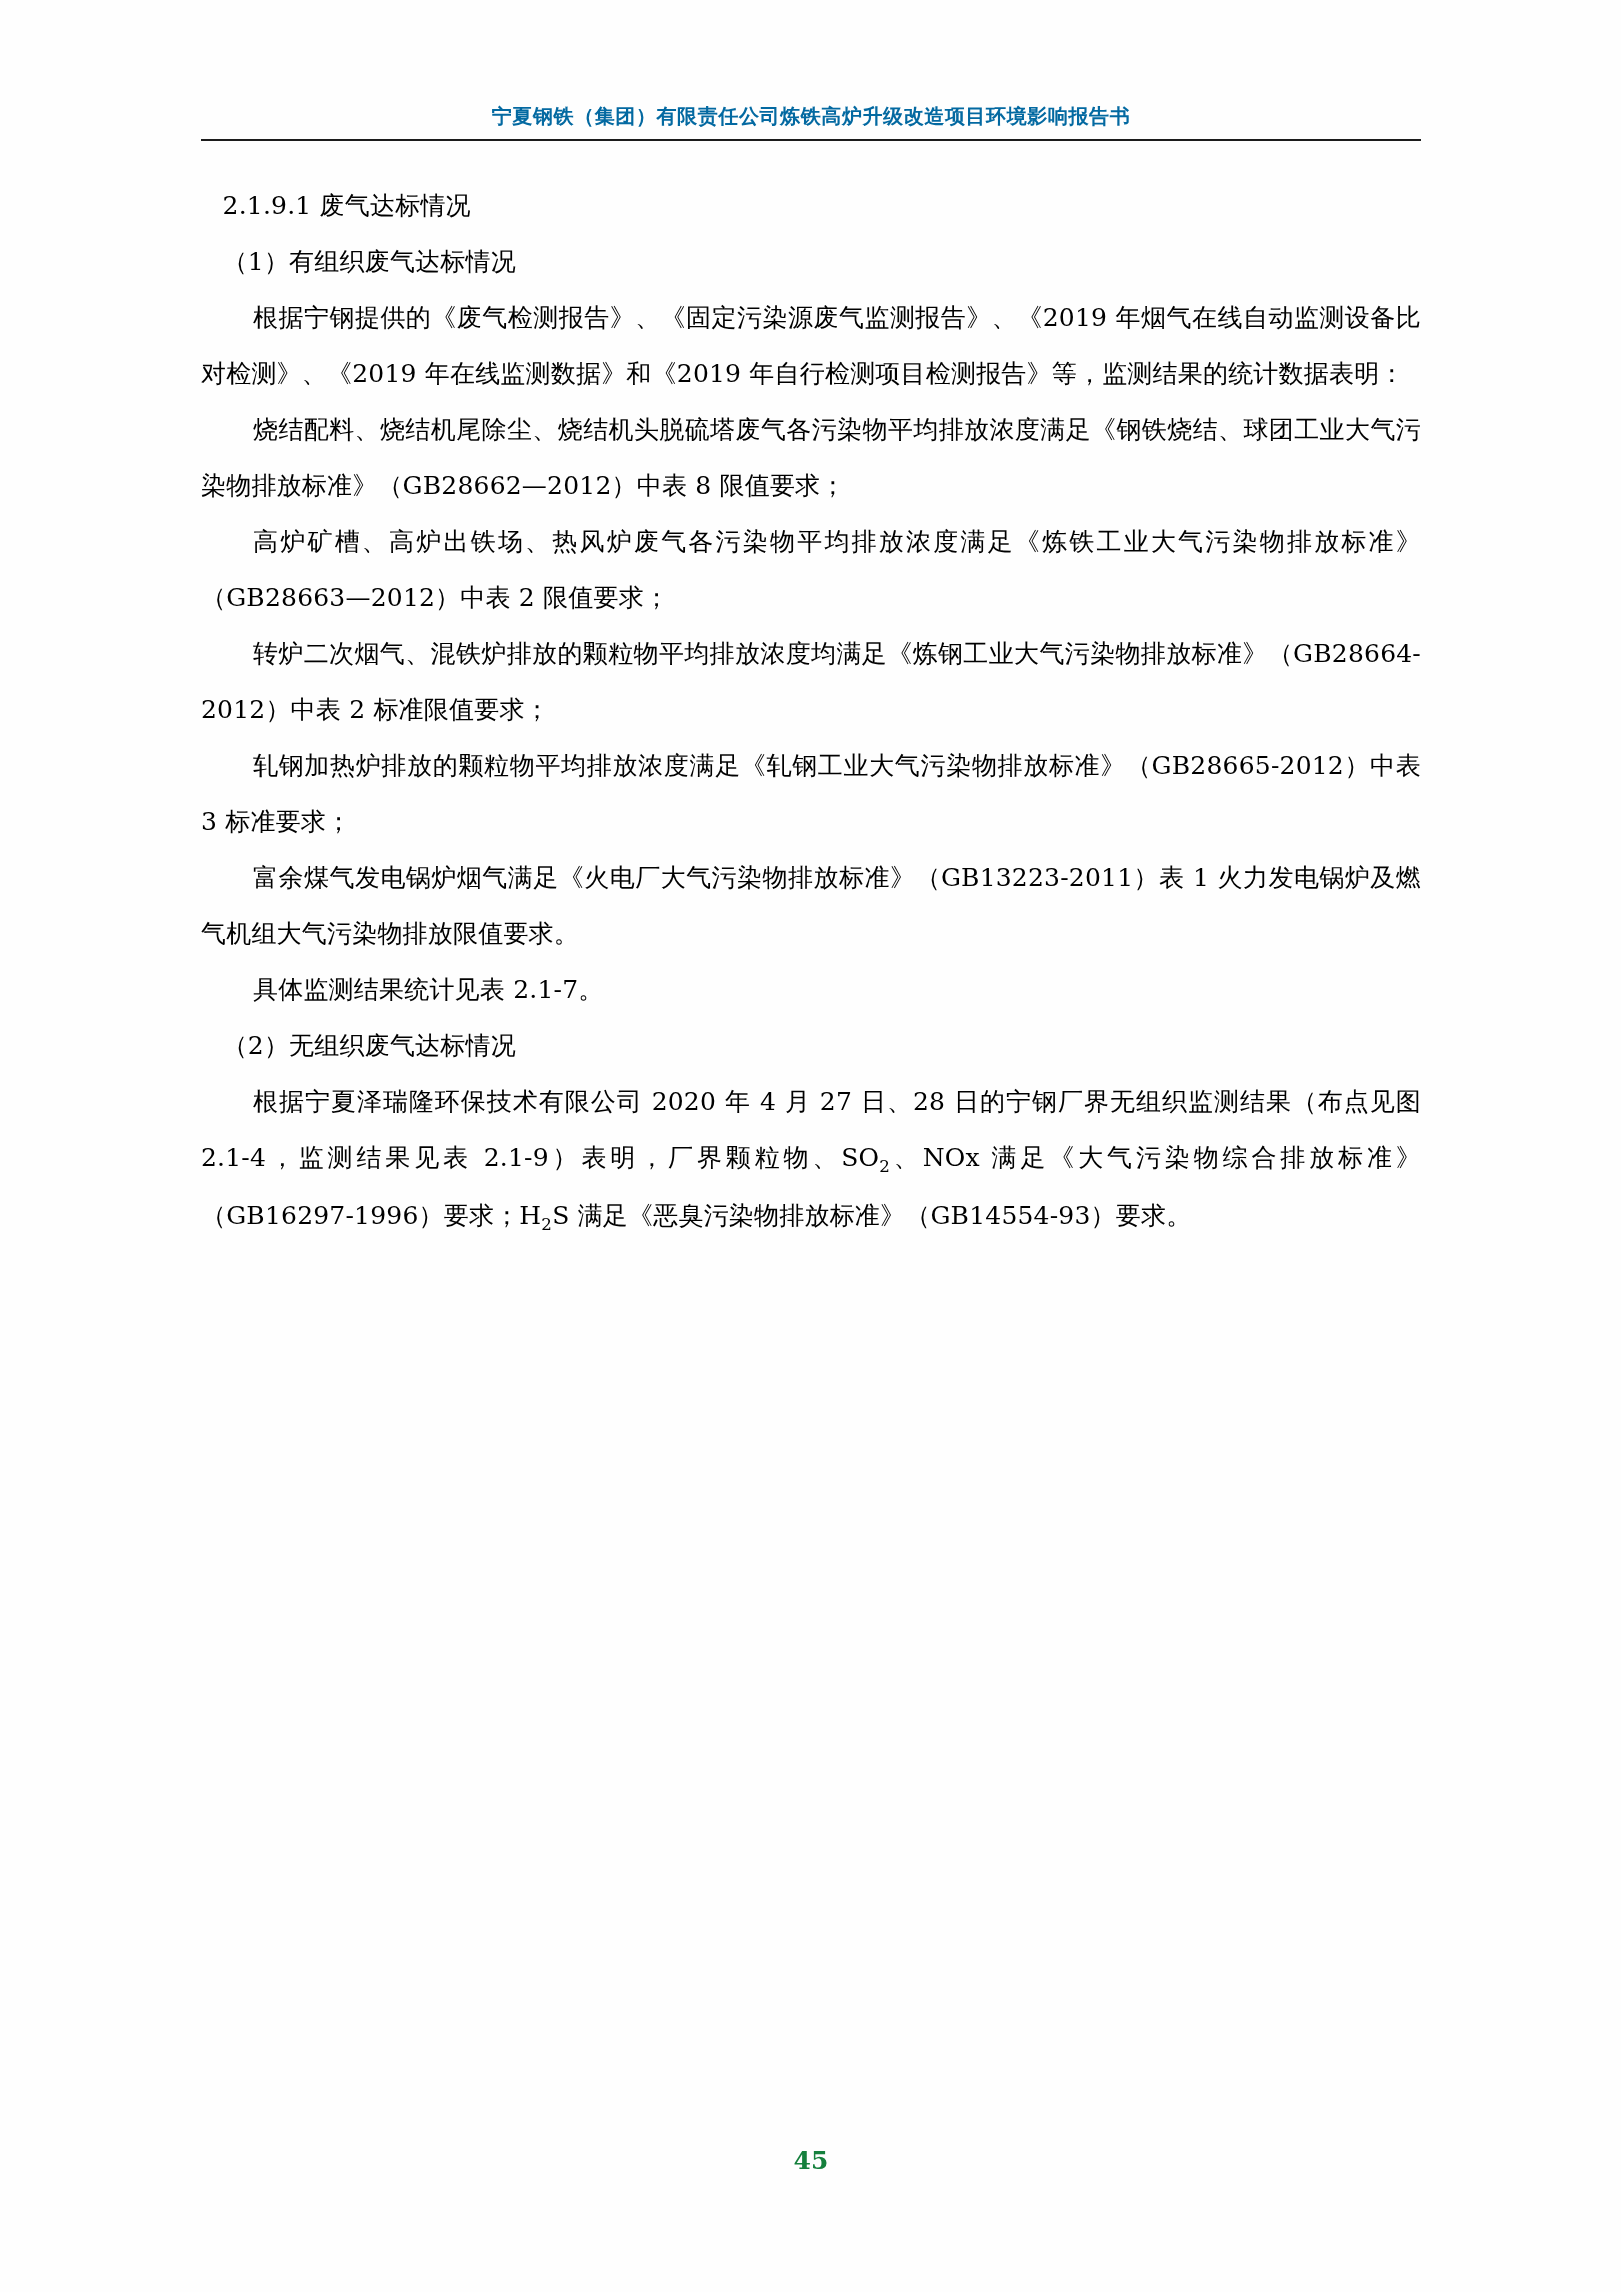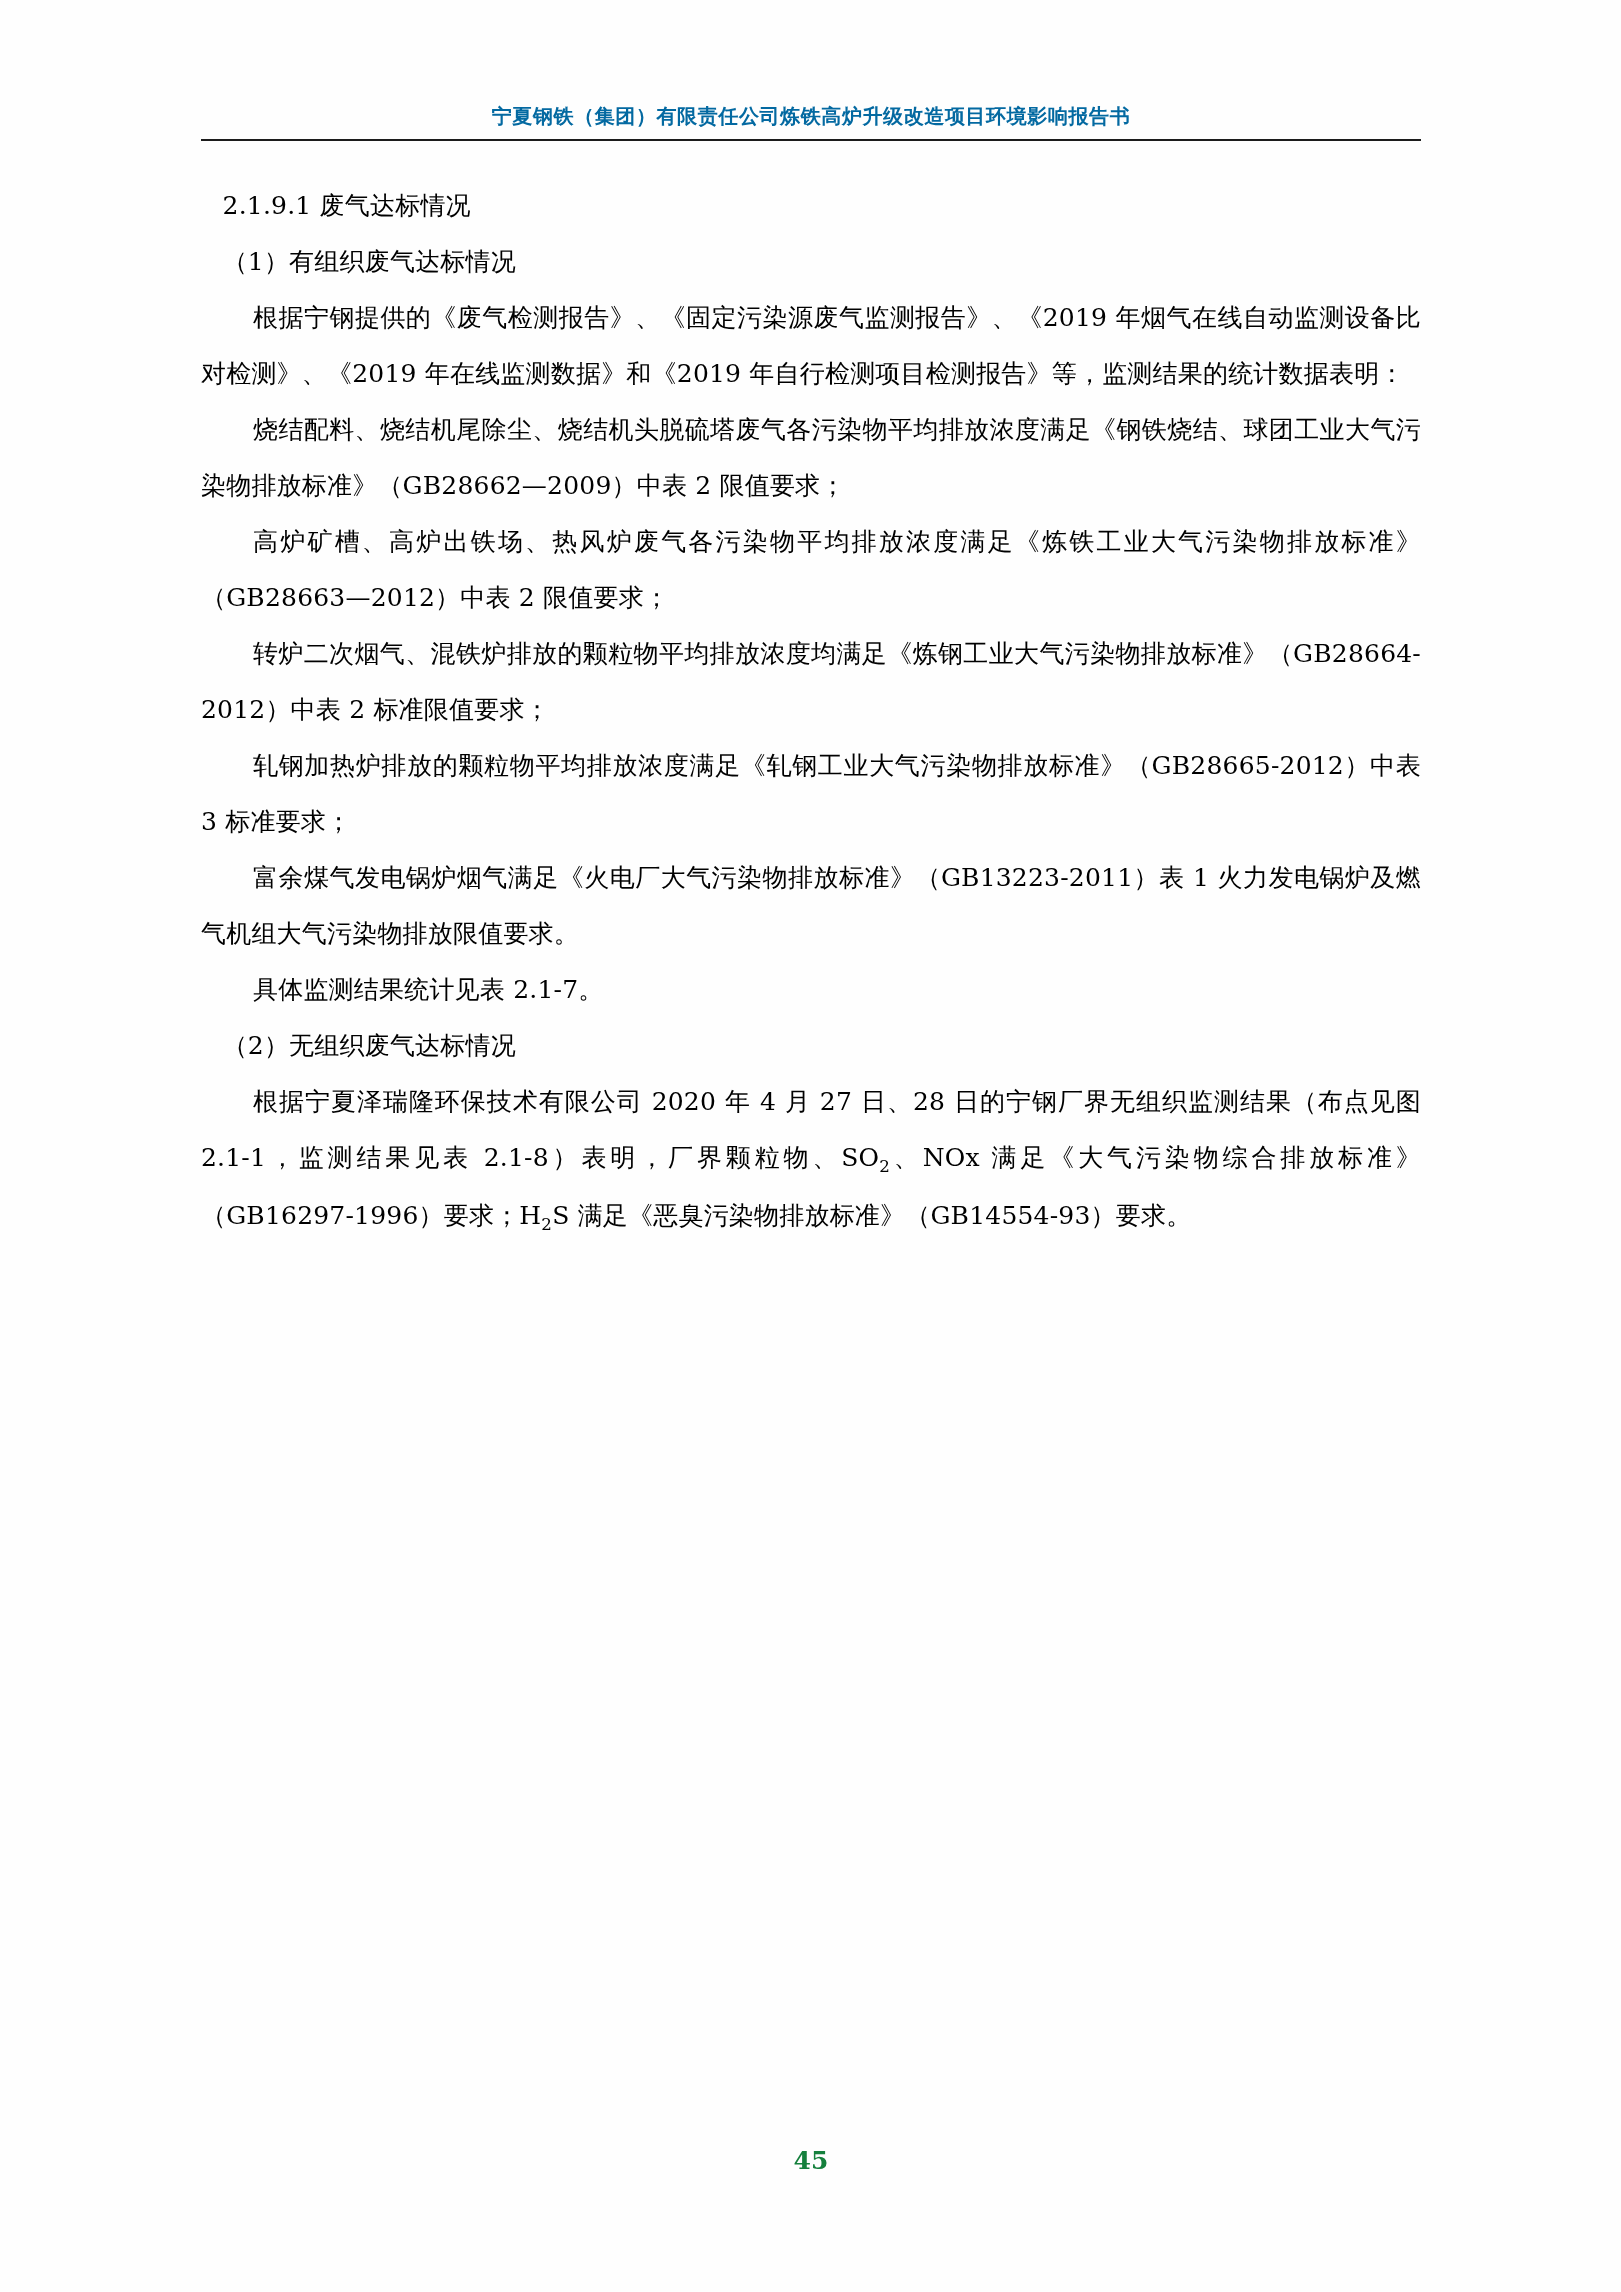--- a/index.html
+++ b/index.html
@@ -106,35 +106,35 @@
     <div class="header-rule"></div>
 
     <div class="content">
 
       <p class="heading">2.1.9.1  废气达标情况</p>
 
       <p class="heading">（1）有组织废气达标情况</p>
 
       <p class="indent">根据宁钢提供的《废气检测报告》、《固定污染源废气监测报告》、《2019 年烟气在线自动监测设备比对检测》、《2019 年在线监测数据》和《2019 年自行检测项目检测报告》等，监测结果的统计数据表明：</p>
 
-      <p class="indent">烧结配料、烧结机尾除尘、烧结机头脱硫塔废气各污染物平均排放浓度满足《钢铁烧结、球团工业大气污染物排放标准》（GB28662—2009）中表 2 限值要求；</p>
+      <p class="indent">烧结配料、烧结机尾除尘、烧结机头脱硫塔废气各污染物平均排放浓度满足《钢铁烧结、球团工业大气污染物排放标准》（GB28662—2012）中表 8 限值要求；</p>
 
       <p class="indent">高炉矿槽、高炉出铁场、热风炉废气各污染物平均排放浓度满足《炼铁工业大气污染物排放标准》（GB28663—2012）中表 2 限值要求；</p>
 
       <p class="indent">转炉二次烟气、混铁炉排放的颗粒物平均排放浓度均满足《炼钢工业大气污染物排放标准》（GB28664-2012）中表 2 标准限值要求；</p>
 
       <p class="indent">轧钢加热炉排放的颗粒物平均排放浓度满足《轧钢工业大气污染物排放标准》（GB28665-2012）中表 3 标准要求；</p>
 
       <p class="indent">富余煤气发电锅炉烟气满足《火电厂大气污染物排放标准》（GB13223-2011）表 1 火力发电锅炉及燃气机组大气污染物排放限值要求。</p>
 
       <p class="indent">具体监测结果统计见表 2.1-7。</p>
 
       <p class="heading">（2）无组织废气达标情况</p>
 
-      <p class="indent"><span>根据宁夏泽瑞隆环保技术有限公司 2020 年 4 月 27 日、28 日的宁钢厂界无组织监测结果（布点见图 2.1-1，监测结果见表 2.1-8）表明，厂界颗粒物、SO</span><sub>2</sub><span>、NOx 满足《大气污染物综合排放标准》（GB16297-1996）要求；H</span><sub>2</sub><span>S 满足《恶臭污染物排放标准》（GB14554-93）要求。</span></p>
+      <p class="indent"><span>根据宁夏泽瑞隆环保技术有限公司 2020 年 4 月 27 日、28 日的宁钢厂界无组织监测结果（布点见图 2.1-4，监测结果见表 2.1-9）表明，厂界颗粒物、SO</span><sub>2</sub><span>、NOx 满足《大气污染物综合排放标准》（GB16297-1996）要求；H</span><sub>2</sub><span>S 满足《恶臭污染物排放标准》（GB14554-93）要求。</span></p>
 
     </div>
 
     <div class="footer">
       <span class="footer-num">45</span>
     </div>
 
   </div>
 </div>
 

